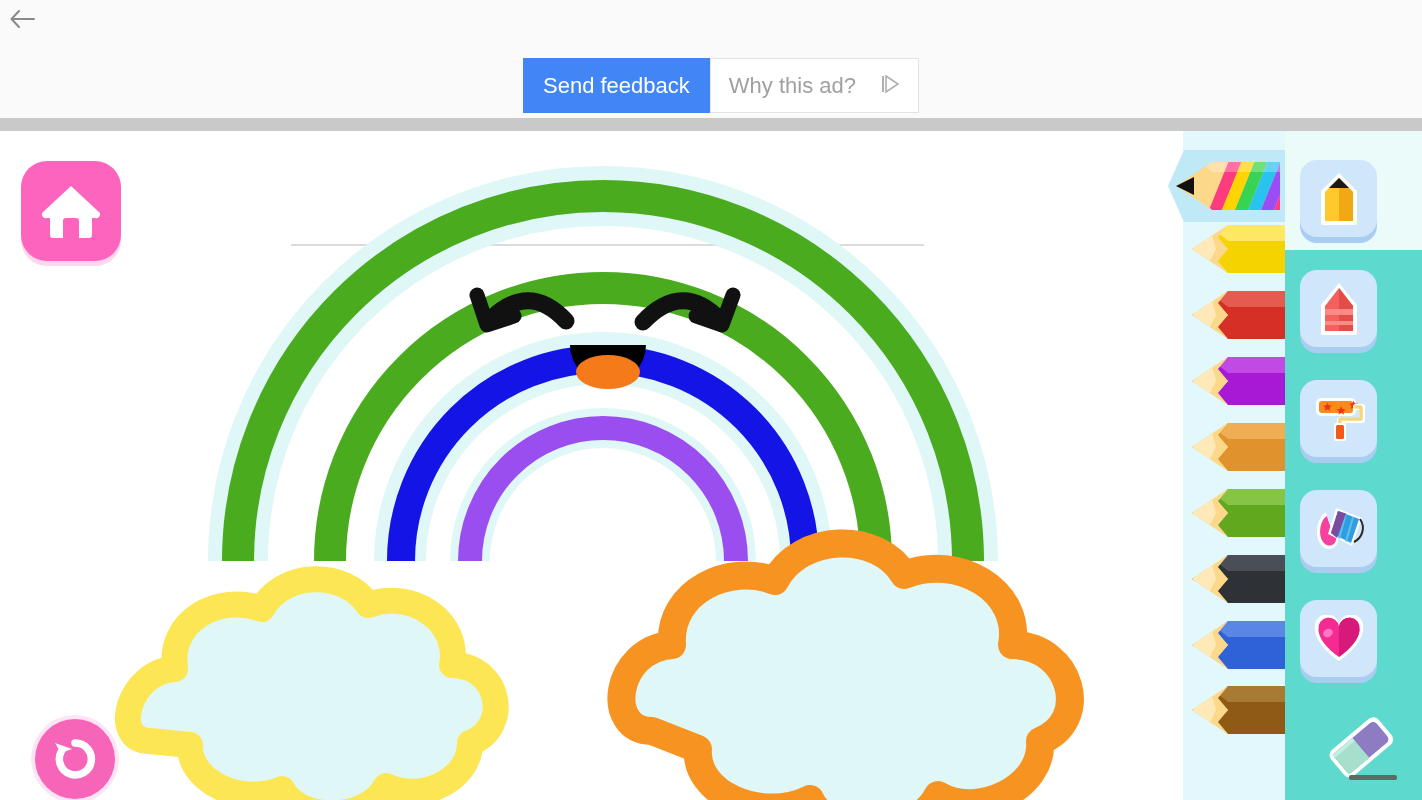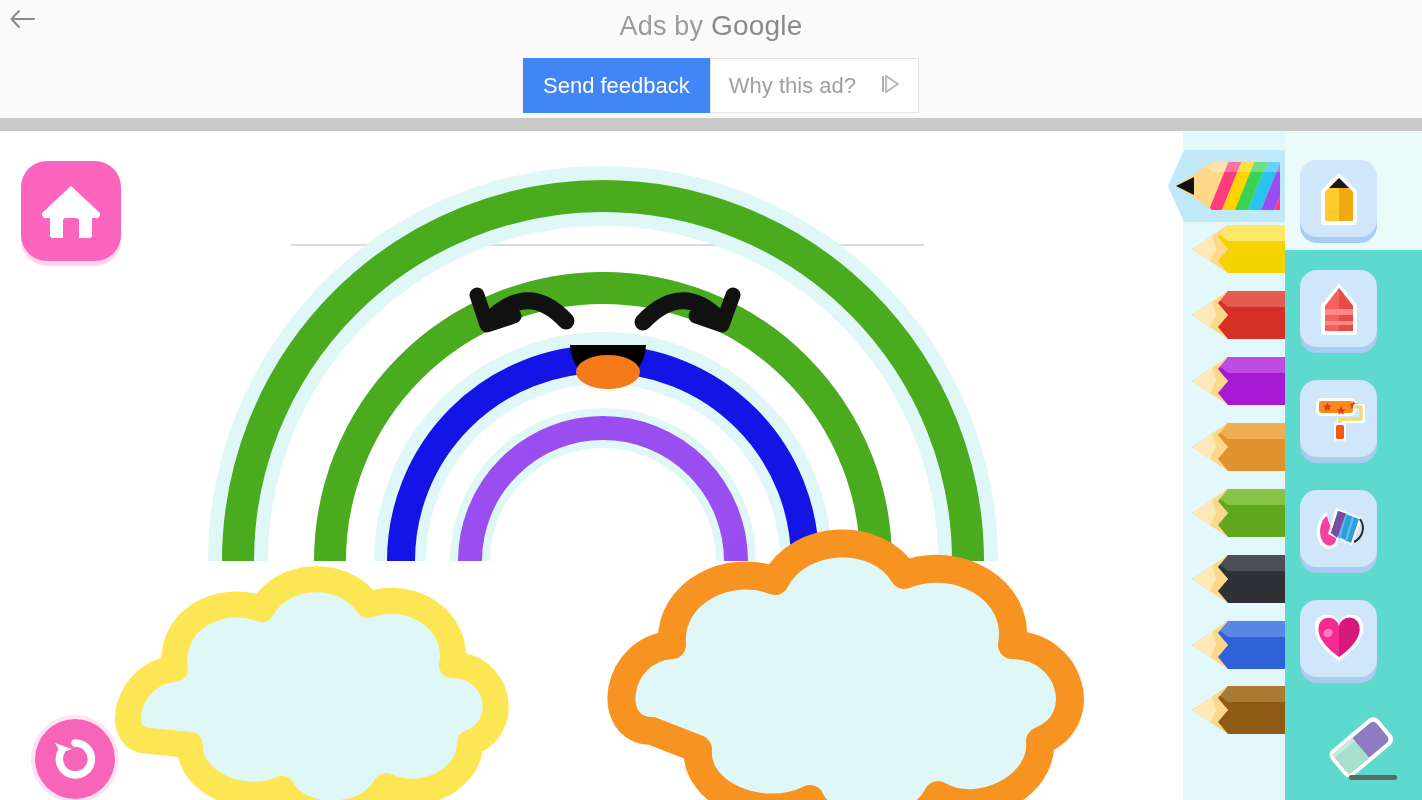--- a/index.html
+++ b/index.html
@@ -109,23 +109,20 @@
 <body>
 
 <div id="ad-header">
 
   <div id="back-arrow">
     <svg width="26" height="20" viewBox="0 0 26 20">
       <path d="M10 2 L2.5 10 L10 18 M2.5 10 L25 10" stroke="#8a8a8a" stroke-width="2" fill="none" stroke-linecap="round" stroke-linejoin="round"></path>
     </svg>
   </div>
 
-  <div id="ads-by-google">
-    <span>Ads by </span><span class="g-word">Google</span>
-  </div>
 
   <div id="ad-buttons">
     <button id="send-feedback-btn">Send feedback</button>
     <button id="why-this-ad-btn">
       <span>Why this ad?</span>
       <span>
         <svg width="20" height="18" viewBox="0 0 20 18">
           <path d="M2 1 L2 17 L4 17 L4 1 Z" fill="#b0b0b0"></path>
           <path d="M6 1 L18 9 L6 17 Z" fill="none" stroke="#b0b0b0" stroke-width="1.6"></path>
         </svg>

